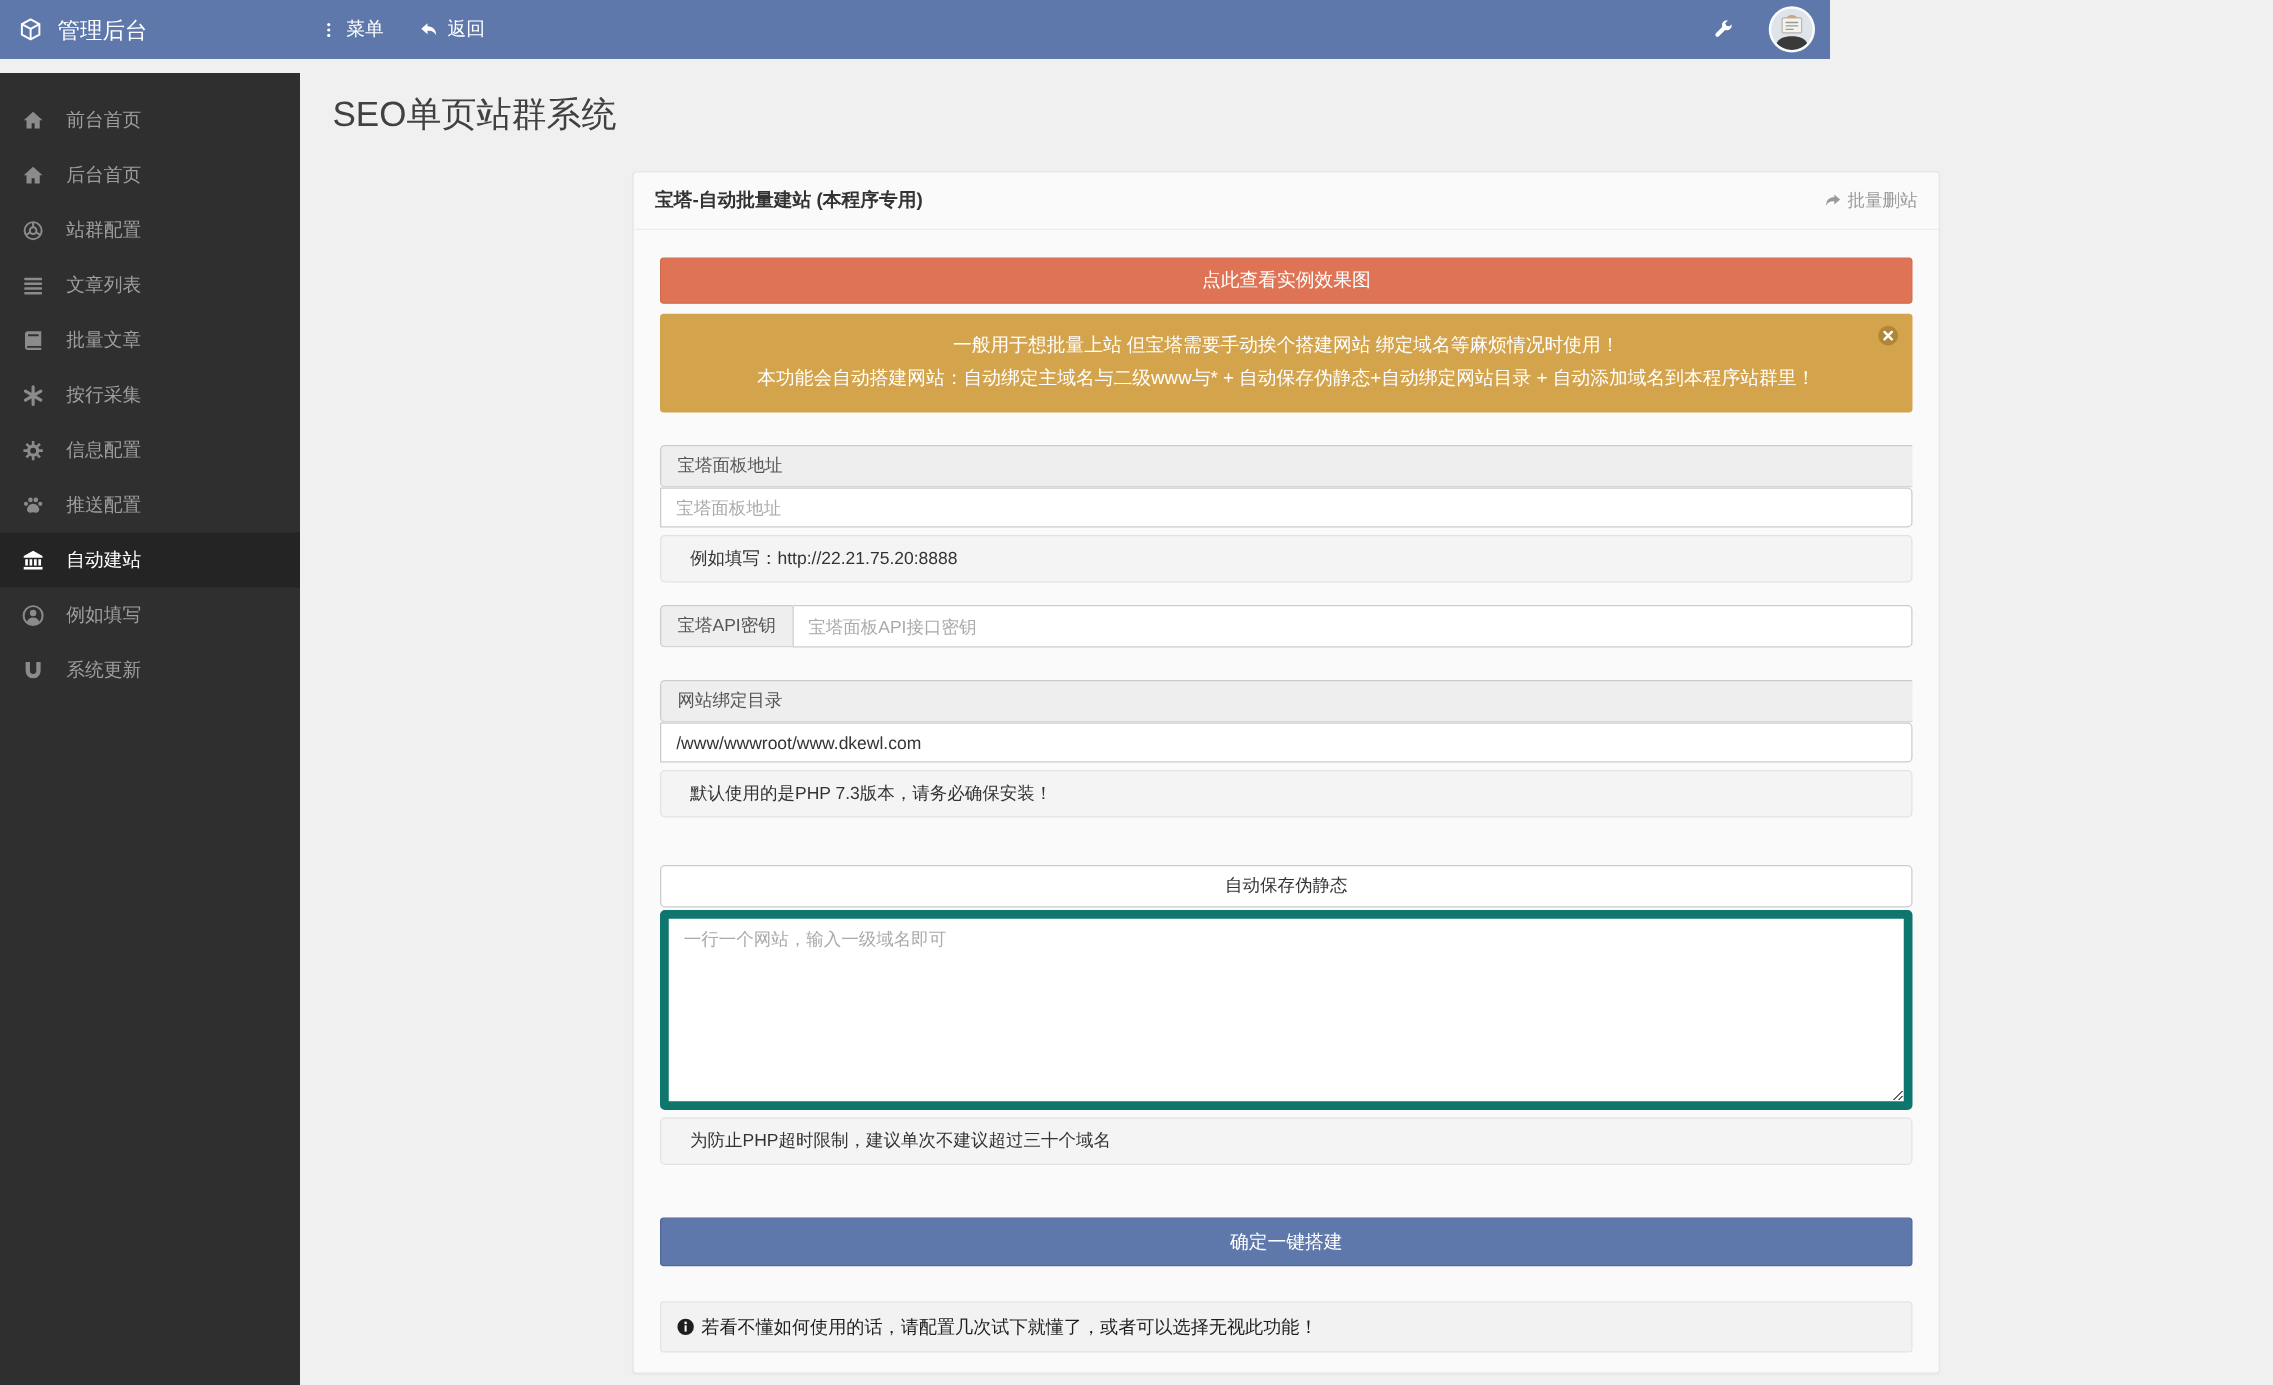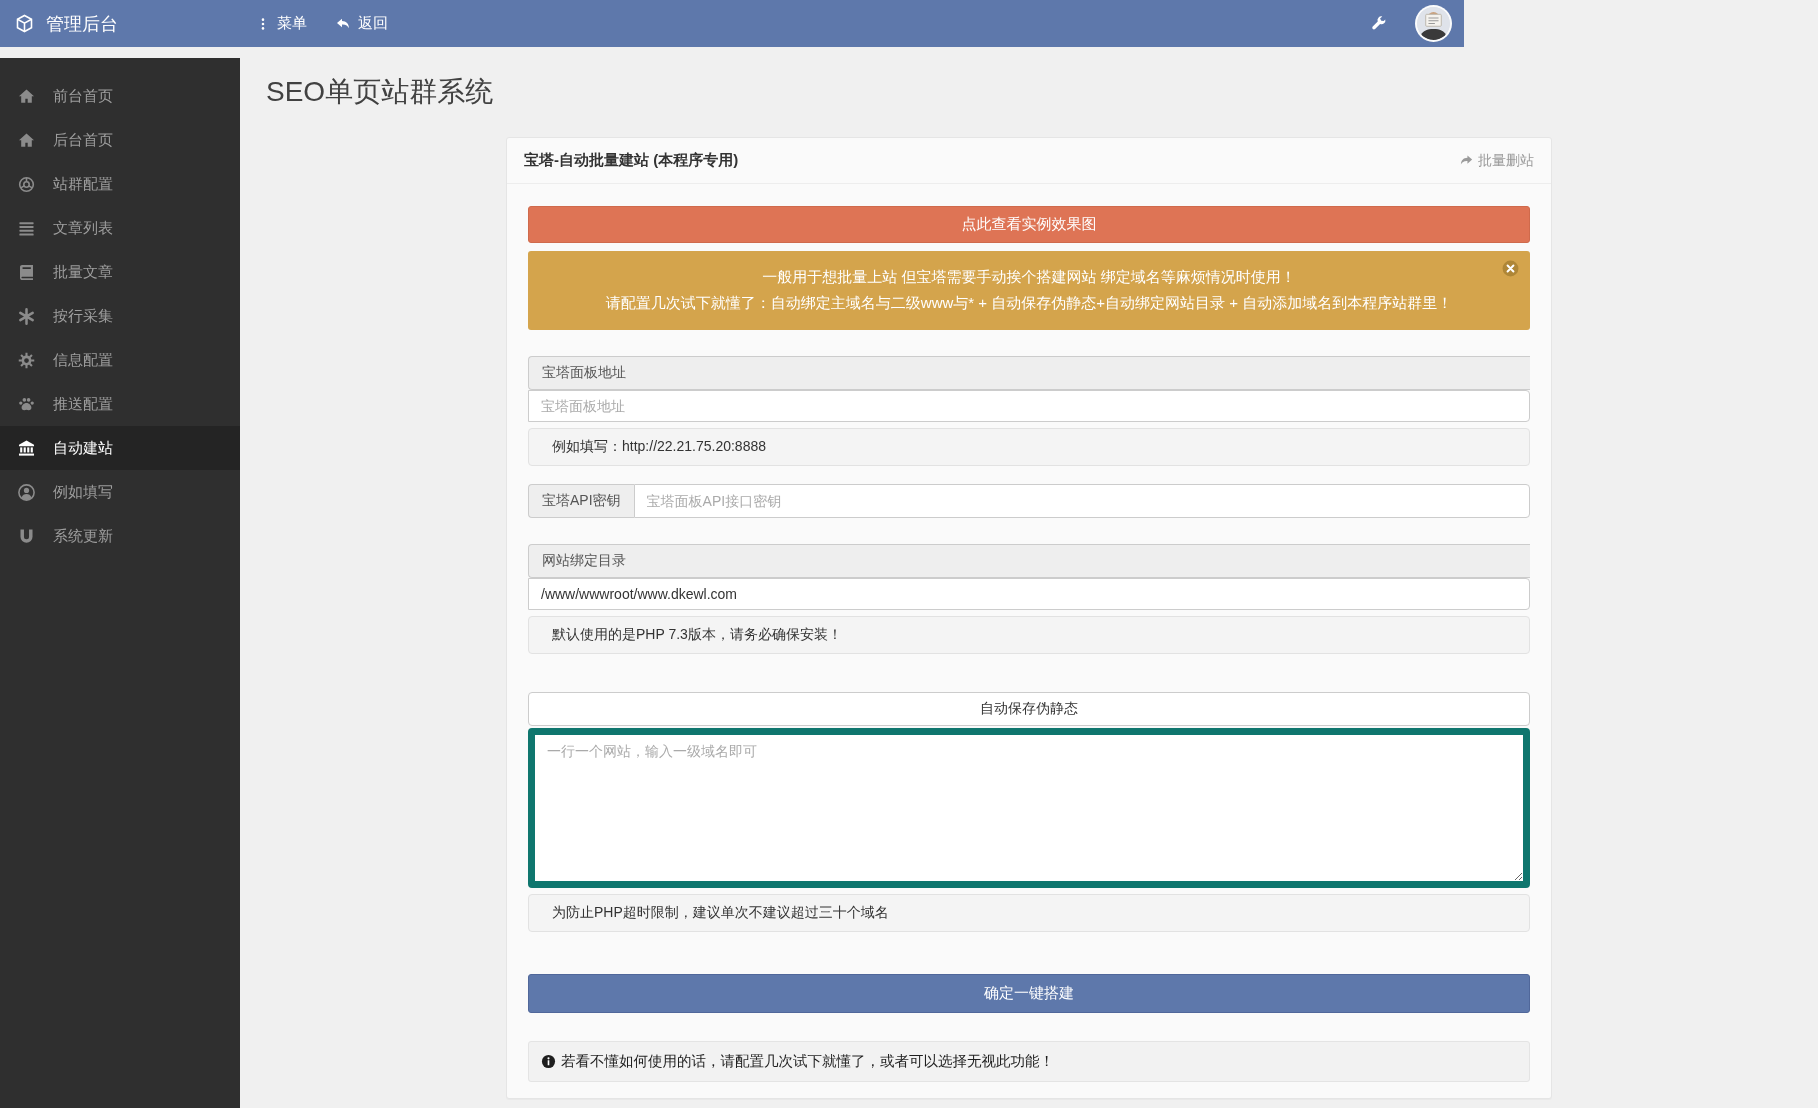--- a/index.html
+++ b/index.html
@@ -260,21 +260,21 @@
       <a class="btn-orange">点此查看实例效果图</a>
 
       <div class="alert-gold">
         <span class="alert-close">
           <svg width="19" height="19" viewBox="0 0 24 24">
             <circle cx="12" cy="12" r="10" fill="#af8636"></circle>
             <path d="M8.3 8.3l7.4 7.4M15.7 8.3l-7.4 7.4" stroke="#fff" stroke-width="2.5" stroke-linecap="round"></path>
           </svg>
         </span>
         <div>一般用于想批量上站 但宝塔需要手动挨个搭建网站 绑定域名等麻烦情况时使用！</div>
-        <div>请配置几次试下就懂了：自动绑定主域名与二级www与* + 自动保存伪静态+自动绑定网站目录 + 自动添加域名到本程序站群里！</div>
+        <div>本功能会自动搭建网站：自动绑定主域名与二级www与* + 自动保存伪静态+自动绑定网站目录 + 自动添加域名到本程序站群里！</div>
       </div>
 
       <div class="ig mt26">
         <span class="addon">宝塔面板地址</span>
         <input class="inp" type="text" placeholder="宝塔面板地址" style="">
       </div>
       <div class="well mt6">例如填写：http://22.21.75.20:8888</div>
 
       <div class="ig mt18">
         <span class="addon">宝塔API密钥</span>

